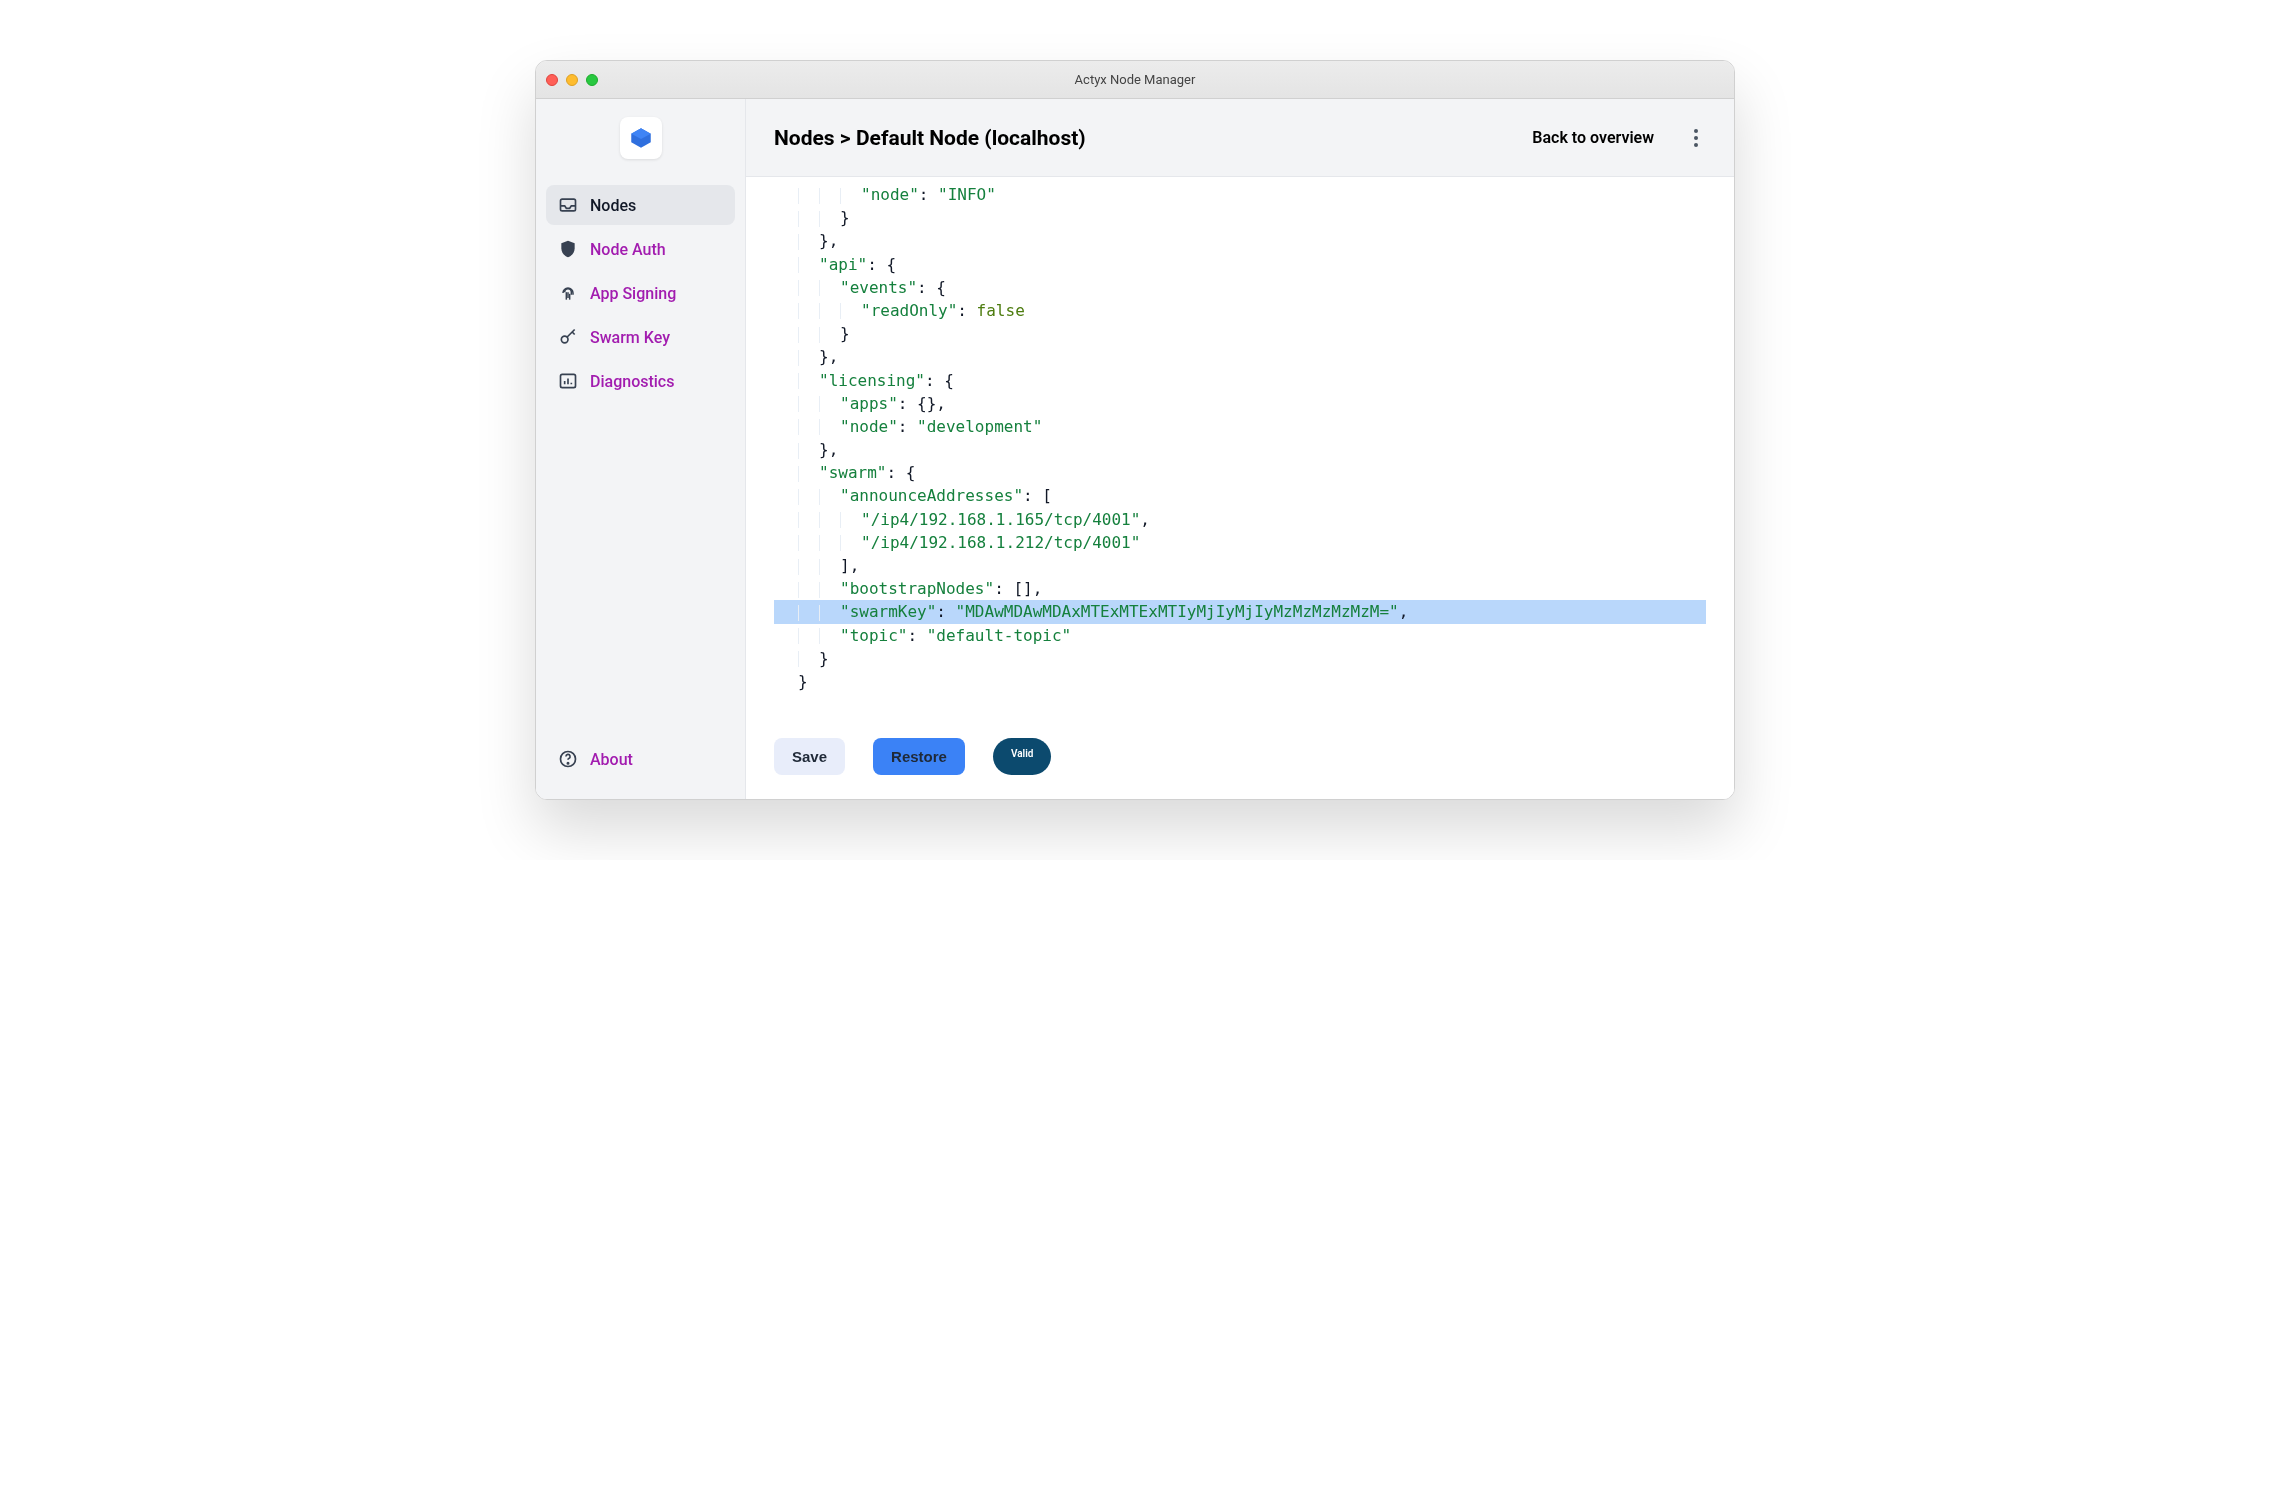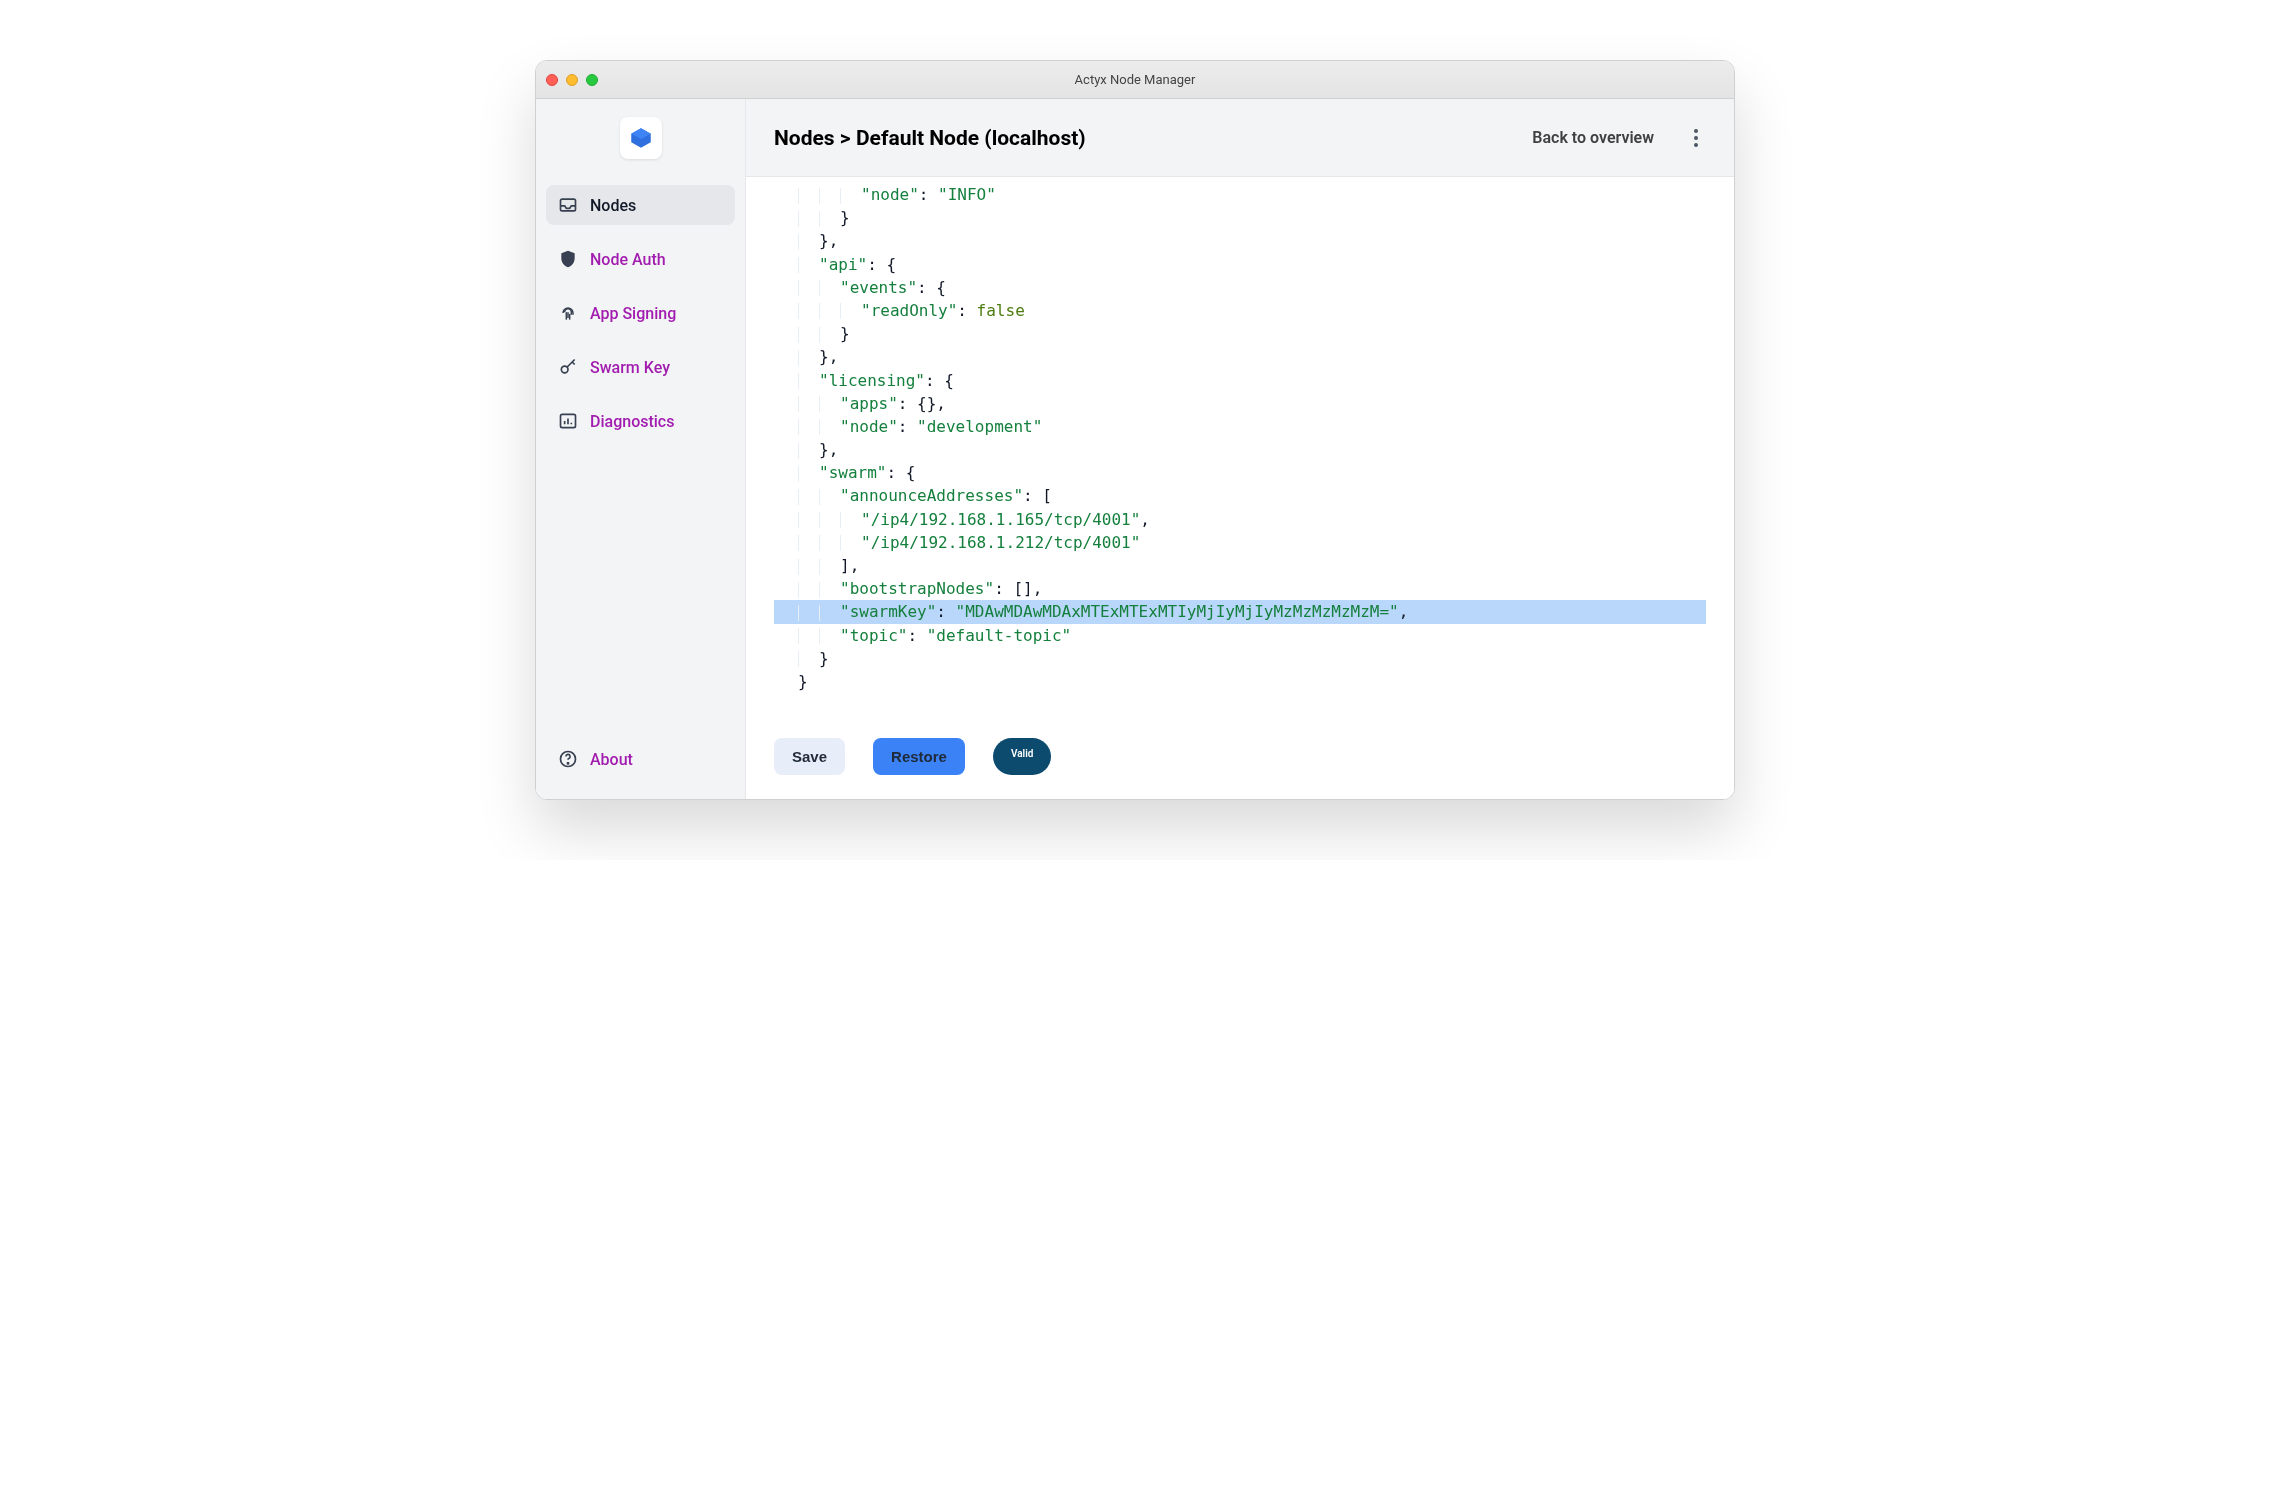--- a/index.html
+++ b/index.html
@@ -58,21 +58,21 @@
   .logo-wrap {
     display:flex; justify-content:center; margin-bottom: 26px;
   }
   .logo {
     width: 42px; height: 42px;
     background: #fff;
     border-radius: 8px;
     box-shadow: 0 1px 3px rgba(0,0,0,0.1);
     display:flex; align-items:center; justify-content:center;
   }
-  .nav { display:flex; flex-direction:column; gap:14px; }
+  .nav { display:flex; flex-direction:column; gap:4px; }
   .nav-item {
     display:flex; align-items:center; gap:12px;
     padding: 10px 12px;
     border-radius: 8px;
     cursor: pointer;
     color: #a21caf;
     font-size: 16px;
     font-weight: 500;
   }
   .nav-item.active { background: #e5e7eb; color:#111827; }
@@ -90,21 +90,21 @@
     display:flex; align-items:center; justify-content:space-between;
     padding: 0 28px;
     background: #f3f4f6;
   }
   .breadcrumb {
     font-size: 21px;
     font-weight: 700;
     color: #000000;
   }
   .header-right { display:flex; align-items:center; gap: 32px; }
-  .back-link { font-size: 16px; font-weight:600; color:#404040; cursor:pointer; }
+  .back-link { font-size: 16px; font-weight:600; color:#000000; cursor:pointer; }
   .kebab { width:20px; display:flex; flex-direction:column; gap:3px; align-items:center; cursor:pointer; }
   .kebab span { width:4px; height:4px; border-radius:50%; background:#4b5563; }
   .content {
     flex:1;
     background:#fff;
     margin:0;
     padding: 0 28px 24px 28px;
     display:flex; flex-direction:column;
     overflow:hidden;
   }

